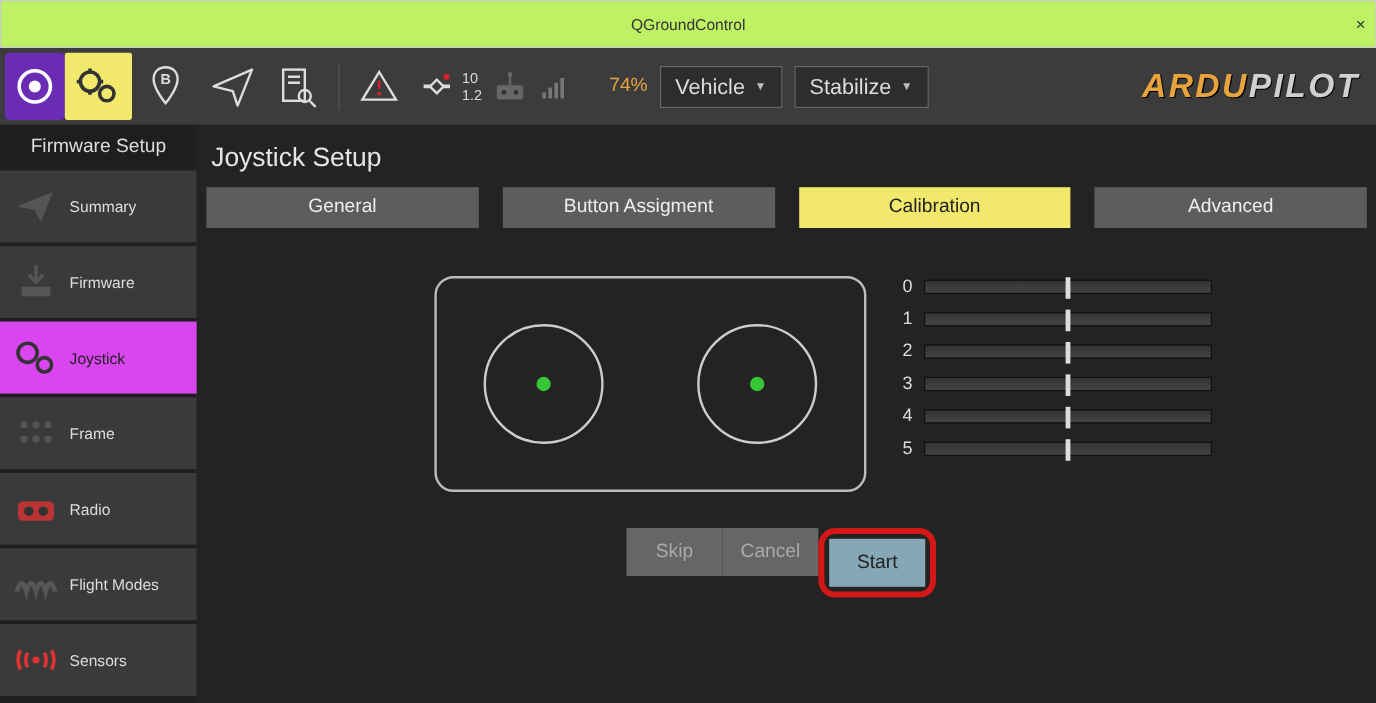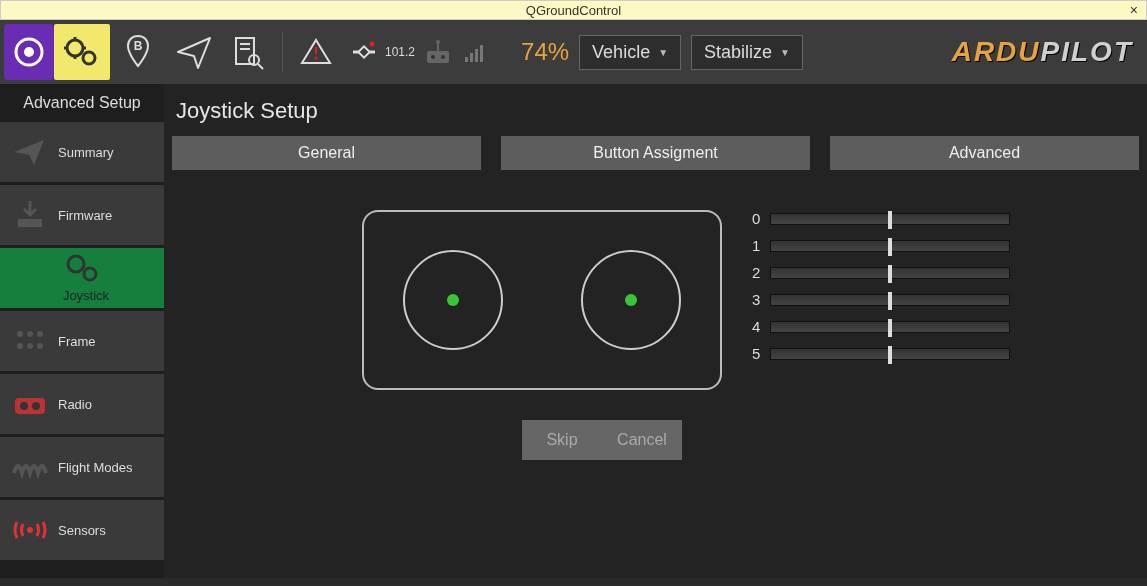--- a/index.html
+++ b/index.html
@@ -1,39 +1,39 @@
 <!DOCTYPE html>
 <html><head>
 <meta charset="utf-8">
 <style>
   * { box-sizing: border-box; margin: 0; padding: 0; font-family: Arial, sans-serif; }
   body { width: 1147px; height: 586px; background: #2b2b2b; overflow: hidden; }
 
-  .titlebar { height: 20px; background: #fef9c3; display: flex; align-items: center; position: relative; border: 1px solid #ccc; }
+  .titlebar { height: 40px; background: #bef264; display: flex; align-items: center; position: relative; border: 1px solid #ccc; }
   .titlebar-title { width: 100%; text-align: center; font-size: 13px; color: #333; }
   .close-x { position: absolute; right: 8px; font-size: 14px; color: #333; cursor: pointer; }
 
   .toolbar { height: 64px; background: #3c3c3c; display: flex; align-items: center; padding: 0 4px; }
   .tb-btn { height: 56px; display: flex; align-items: center; justify-content: center; padding: 0 8px; cursor: pointer; }
   .tb-btn.purple { background: #6a2cb3; border-radius: 4px; }
   .tb-btn.yellow { background: #f2e96c; border-radius: 2px; }
   .tb-sep { width: 1px; height: 40px; background: #555; margin: 0 8px; }
-  .sat-info { display: flex; flex-direction: row; margin-left: 4px; color: #dcdcdc; font-size: 12px; }
-  .battery-pct { color: #e8a33d; font-size: 24px; margin-left: 24px; }
+  .sat-info { display: flex; flex-direction: column; margin-left: 4px; color: #dcdcdc; font-size: 12px; }
+  .battery-pct { color: #e8a33d; font-size: 16px; margin-left: 24px; }
   .dropdown { background: #2d2d2d; border: 1px solid #666; color: #dcdcdc; padding: 6px 12px; margin-left: 10px; display: flex; align-items: center; font-size: 18px; cursor: pointer; }
   .dropdown-caret { margin-left: 8px; font-size: 10px; color: #bbb; }
   .spacer { flex: 1; }
   .brand { font-size: 28px; font-weight: 900; letter-spacing: 2px; color: #d0d0d0; font-style: italic; margin-right: 10px; text-shadow: 1px 1px 0 #000; }
   .brand .r1 { color: #e8a33d; }
 
   .content { display: flex; height: calc(586px - 28px - 64px); }
   .sidebar { width: 164px; background: #1e1e1e; display: flex; flex-direction: column; }
   .sidebar-title { color: #ddd; text-align: center; padding: 10px 0; font-size: 16px; }
   .side-item { height: 60px; background: #3a3a3a; margin-bottom: 3px; display: flex; align-items: center; padding-left: 8px; color: #ddd; cursor: pointer; font-size: 13px; }
-  .side-item.active { background: #15803d; color: #222; flex-direction: column; }
+  .side-item.active { background: #d946ef; color: #222; }
   .side-icon { width: 44px; height: 40px; display: flex; align-items: center; justify-content: center; margin-right: 6px; }
 
   .main { flex: 1; background: #232323; padding: 4px 8px 8px 8px; display: flex; flex-direction: column; }
   .page-title { color: #e5e5e5; font-size: 22px; padding: 10px 4px 12px 4px; }
   .tabs { display: flex; gap: 20px; }
   .tab { flex: 1; height: 34px; background: #5d5d5d; color: #eee; display: flex; align-items: center; justify-content: center; font-size: 16px; cursor: pointer; }
   .tab.active { background: #f2e96c; color: #222; }
 
   .calib-area { display: flex; margin-top: 40px; padding-left: 190px; }
   .stick-box { width: 360px; height: 180px; border: 2px solid #bbb; border-radius: 16px; display: flex; align-items: center; justify-content: space-around; }
@@ -146,21 +146,21 @@
     <span class="dropdown-caret">▼</span>
   </div>
   <div class="spacer"></div>
   <div class="brand">
     <span class="r1">ARDU</span><span>PILOT</span>
   </div>
 </div>
 
 <div class="content">
   <div class="sidebar">
-    <div class="sidebar-title">Advanced Setup</div>
+    <div class="sidebar-title">Firmware Setup</div>
 
     <div class="side-item">
       <div class="side-icon">
         <svg width="36" height="30" viewBox="0 0 36 30">
             <path d="M2 15 L32 3 L22 28 L17 18 Z" fill="#555"></path>
           </svg>
       </div>
       <span>Summary</span>
     </div>
 
@@ -232,20 +232,23 @@
 
   <div class="main">
     <div class="page-title">Joystick Setup</div>
     <div class="tabs">
       <div class="tab">
           <span>General</span>
         </div>
       <div class="tab">
           <span>Button Assigment</span>
         </div>
+      <div class="tab active">
+          <span>Calibration</span>
+        </div>
       <div class="tab">
           <span>Advanced</span>
         </div>
     </div>
 
     <div class="calib-area">
       <div class="stick-box">
         <div class="stick-circle">
             <div class="stick-dot"></div>
           </div>
@@ -293,15 +296,20 @@
       </div>
     </div>
 
     <div class="btn-row">
       <div class="btn disabled">
           <span>Skip</span>
         </div>
       <div class="btn disabled">
           <span>Cancel</span>
         </div>
+      <div class="highlight-ring">
+        <div class="btn primary">
+            <span>Start</span>
+          </div>
+      </div>
     </div>
   </div>
 </div>
 
 </body></html>

